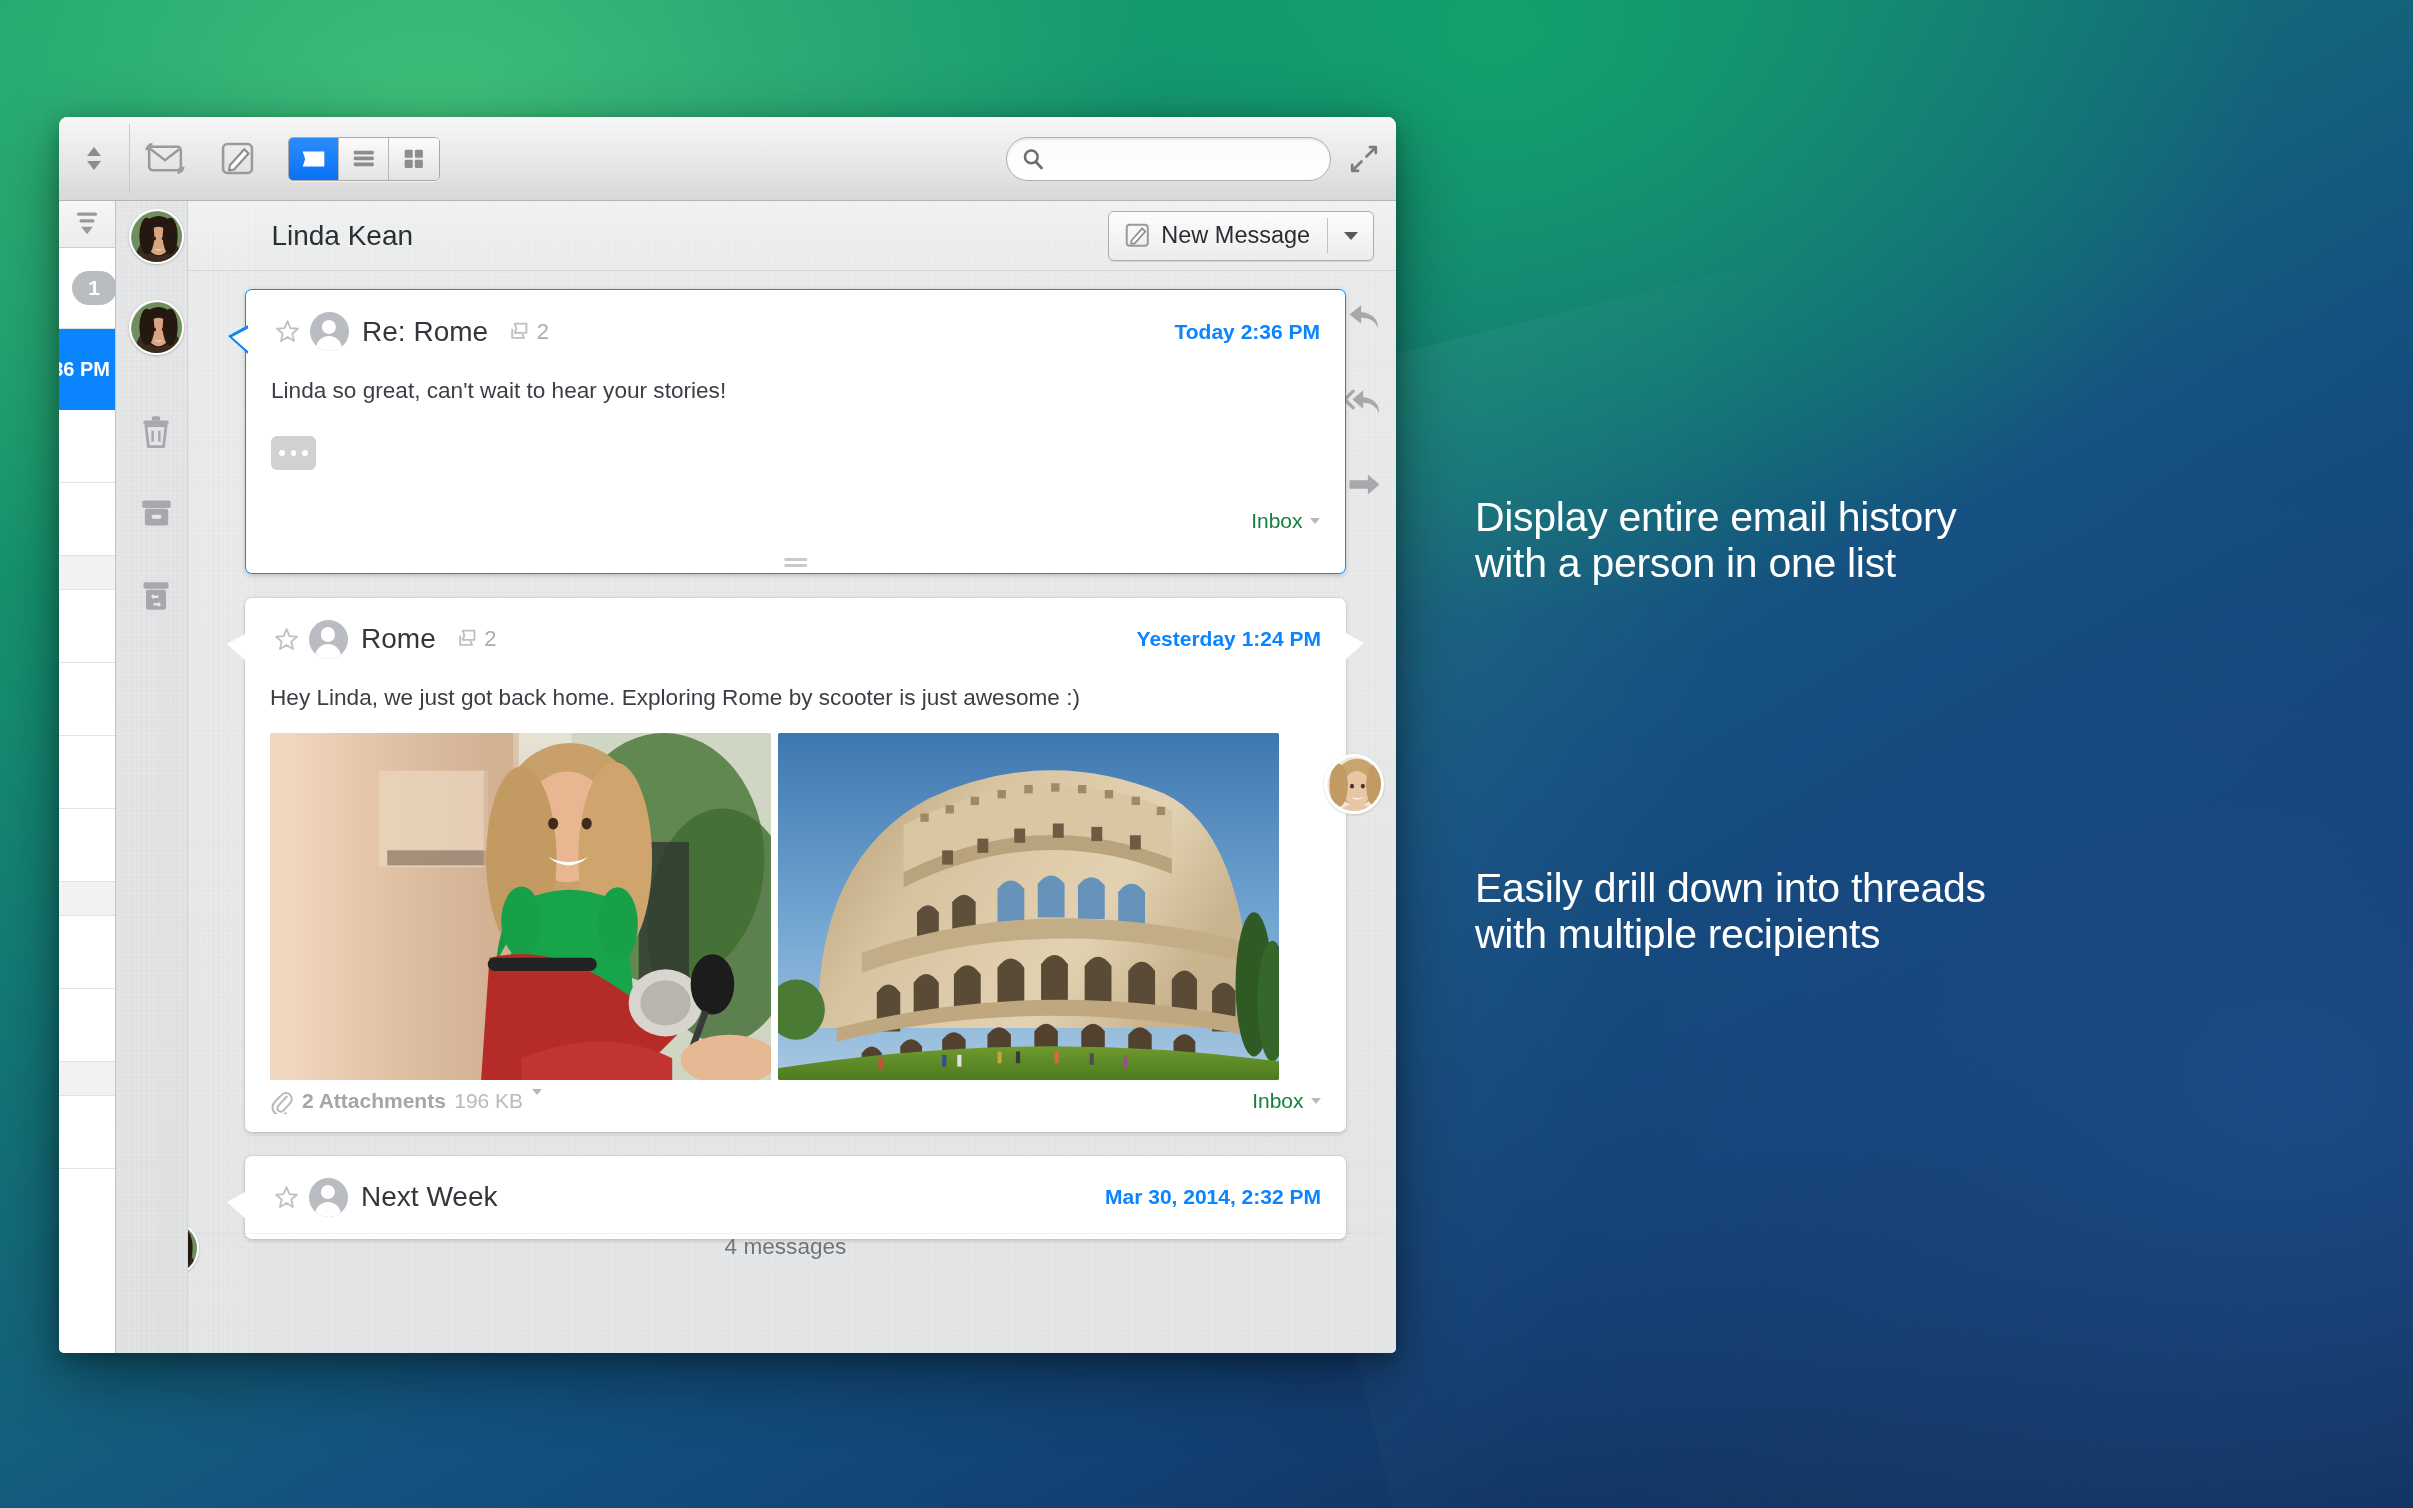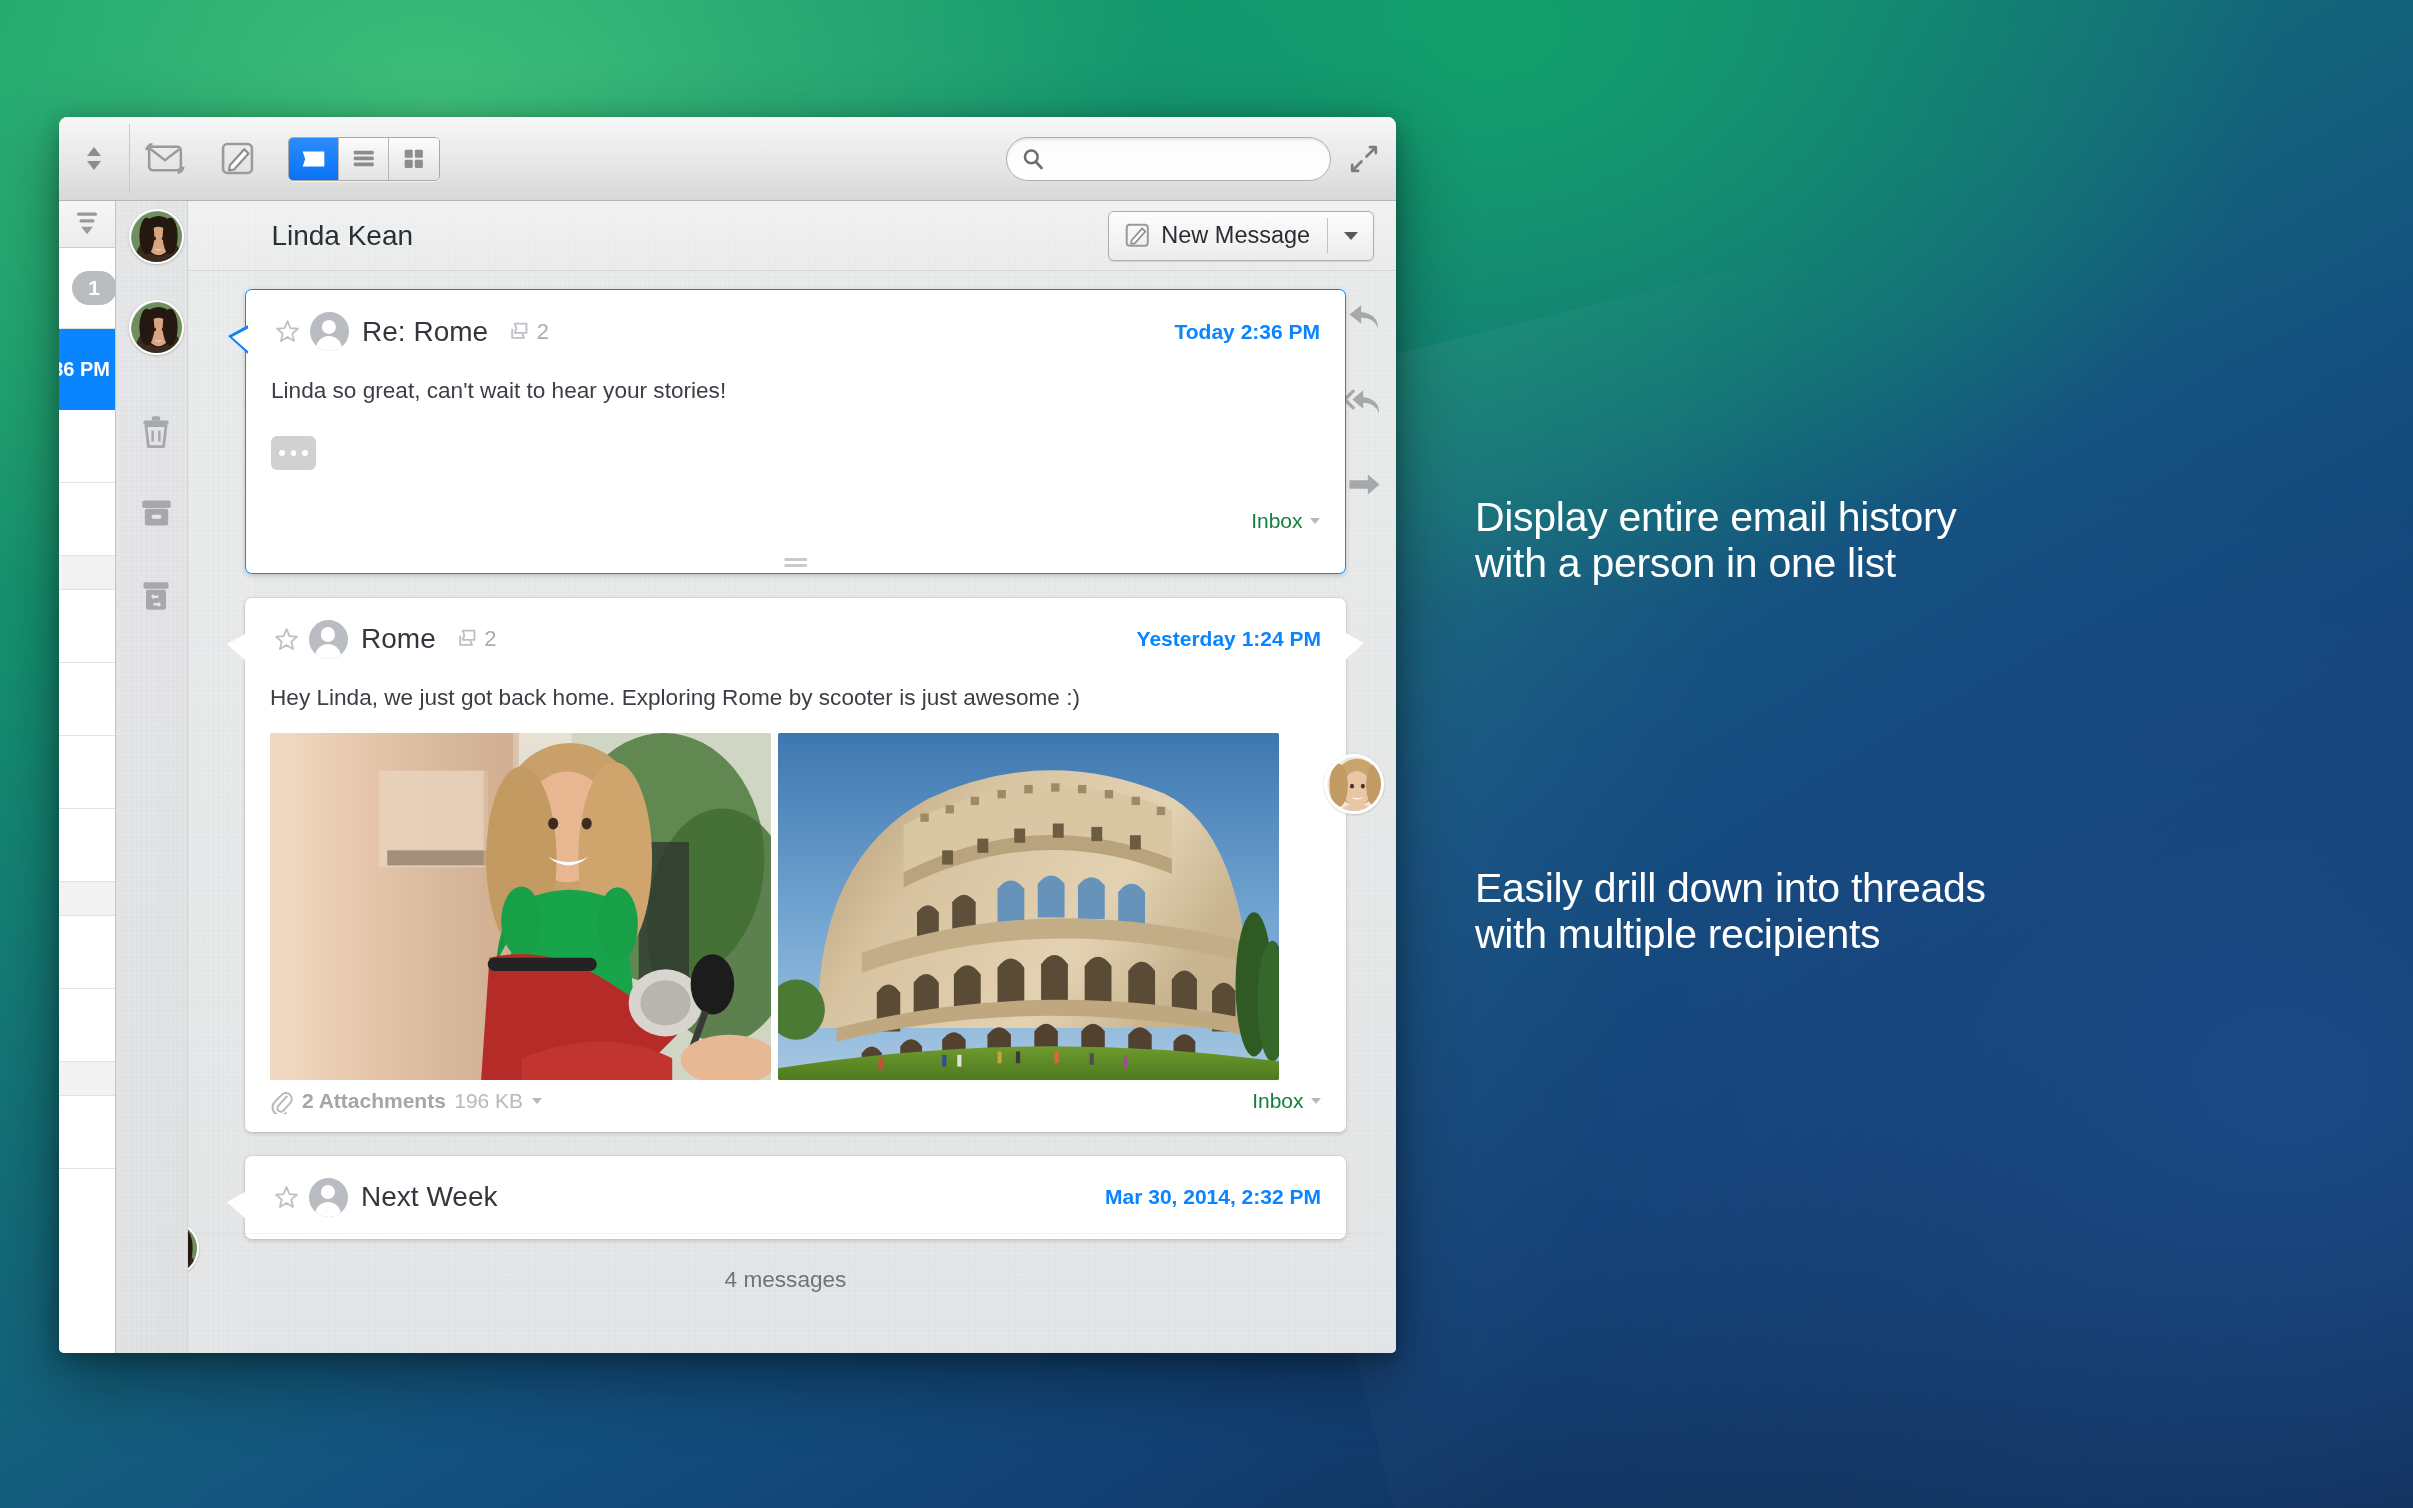--- a/index.html
+++ b/index.html
@@ -254,21 +254,21 @@
 
   .quote-btn {
     margin: 28.5px 0 0 0; width: 45px; height: 34px; border-radius: 5.9px;
     background: #d0d1d3; display: flex; align-items: center; justify-content: center; gap: 5.9px;
   }
   .quote-dot { width: 5.9px; height: 5.9px; border-radius: 50%; background: #fff; }
 
   .card-foot {
     display: flex; align-items: center; padding: 0 25px 18.4px 25px; margin-top: 8.4px;
   }
-  .attach { display: flex; align-items: center; gap: 8.4px; }
+  .attach { display: flex; gap: 8.4px; }
   .attach-strong { font-size: 21px; color: #a2a5aa; font-weight: 700; }
   .attach-size { font-size: 21px; color: #b6b9bd; }
   .mailbox { margin-left: auto; display: flex; align-items: center; gap: 7.5px; }
   .mailbox-label { font-size: 21px; color: #15803d; }
   .caret-sm { width: 0;height: 0;border-left: 5.9px solid transparent;border-right: 5.9px solid transparent;border-top: 6.7px solid #b6b9bd; }
 
   .resize-grip {
     position: absolute; left: 50%; bottom: 6.7px; transform: translateX(-50%);
     display: flex; flex-direction: column; gap: 3.4px;
   }
@@ -278,21 +278,21 @@
   .photo-row { display: flex; gap: 6.7px; padding: 18.4px 25px 0 25px; }
   .photo { width: 501px; height: 347px; border-radius: 1.7px; overflow: hidden; position: relative; }
 
   
   .card-collapsed { padding: 0; }
   .card-collapsed .card-head { padding: 22px 25px 22px 25px; }
 
   
   #thread-footer {
     position: absolute; left: 0; right: 13px; bottom: 0; height: 60px;
-    display: flex; align-items: flex-end; justify-content: center;
+    display: flex; align-items: flex-start; justify-content: center;
     border-top: 0.8px solid rgba(0,0,0,0.05);
   }
   #footer-count { font-size: 22.6px; color: #6f7479; }
 
   
   #right-actions {
     position: absolute; right: 6.7px; top: 101px; width: 50px;
     display: flex; flex-direction: column; align-items: center; gap: 52px;
   }
 </style>

